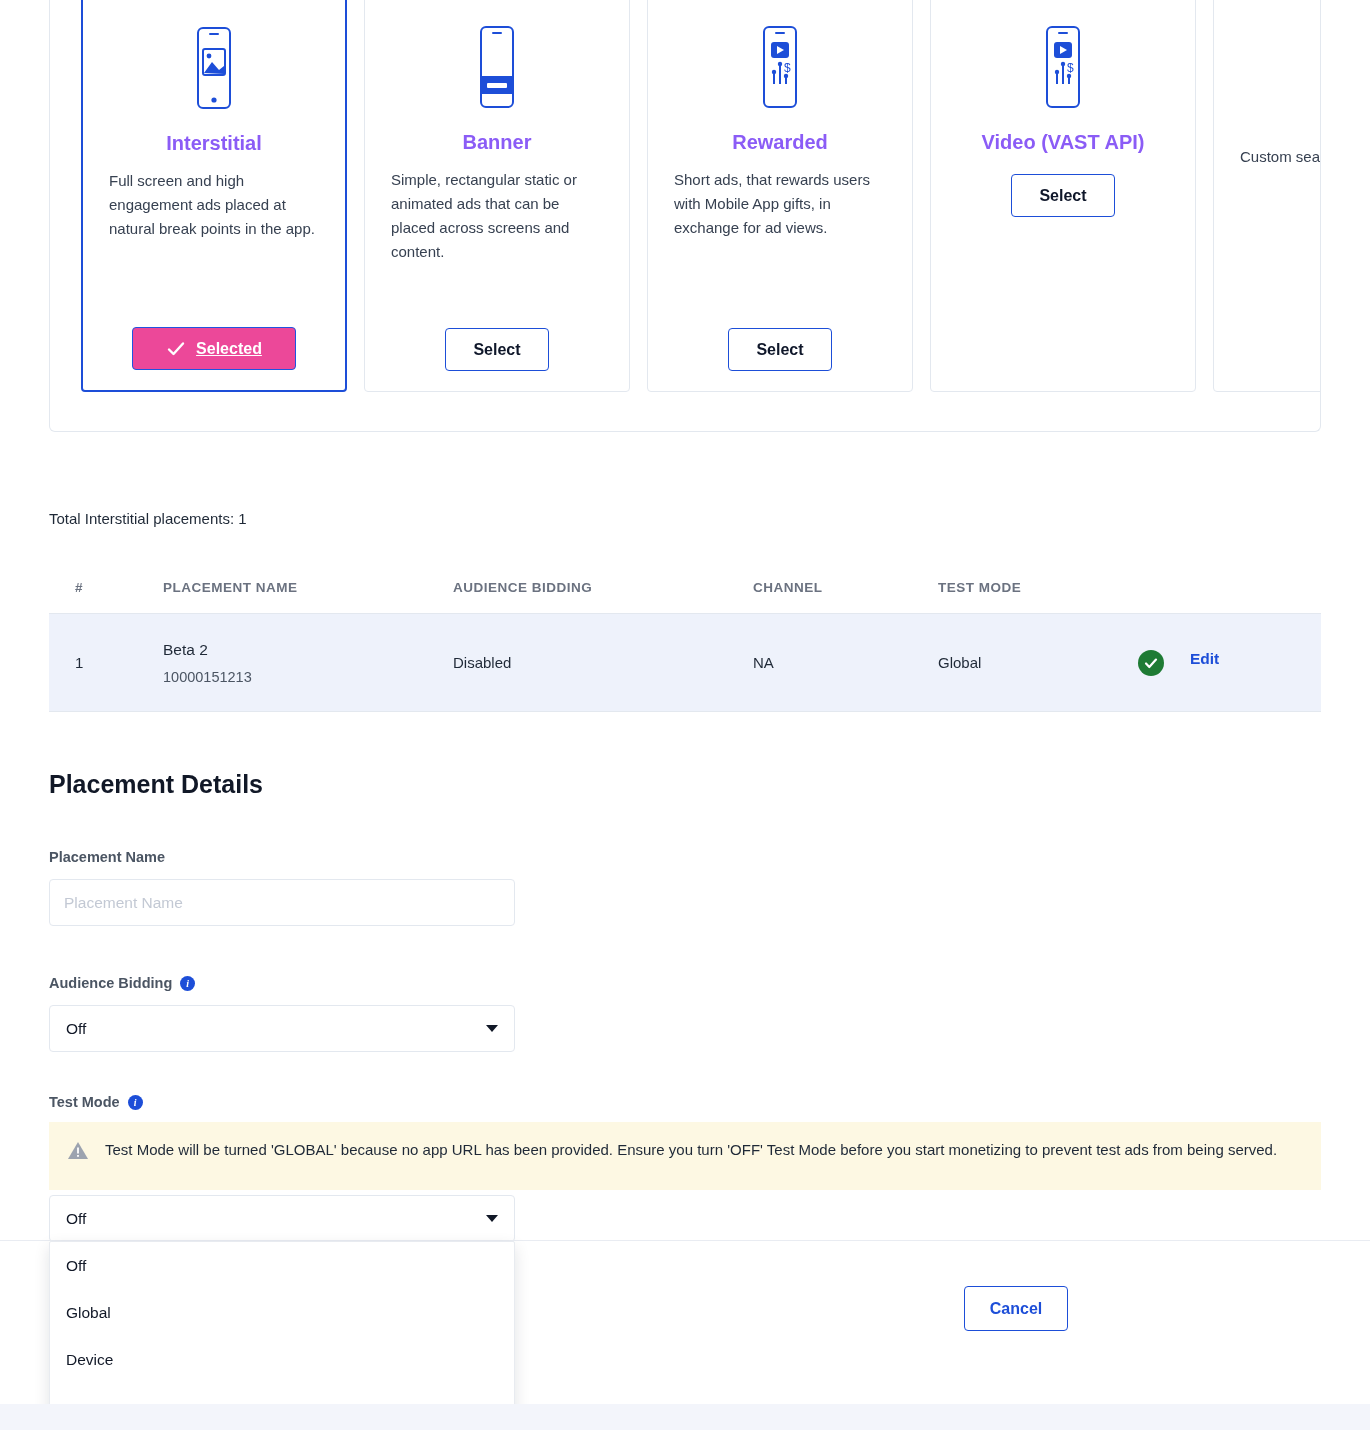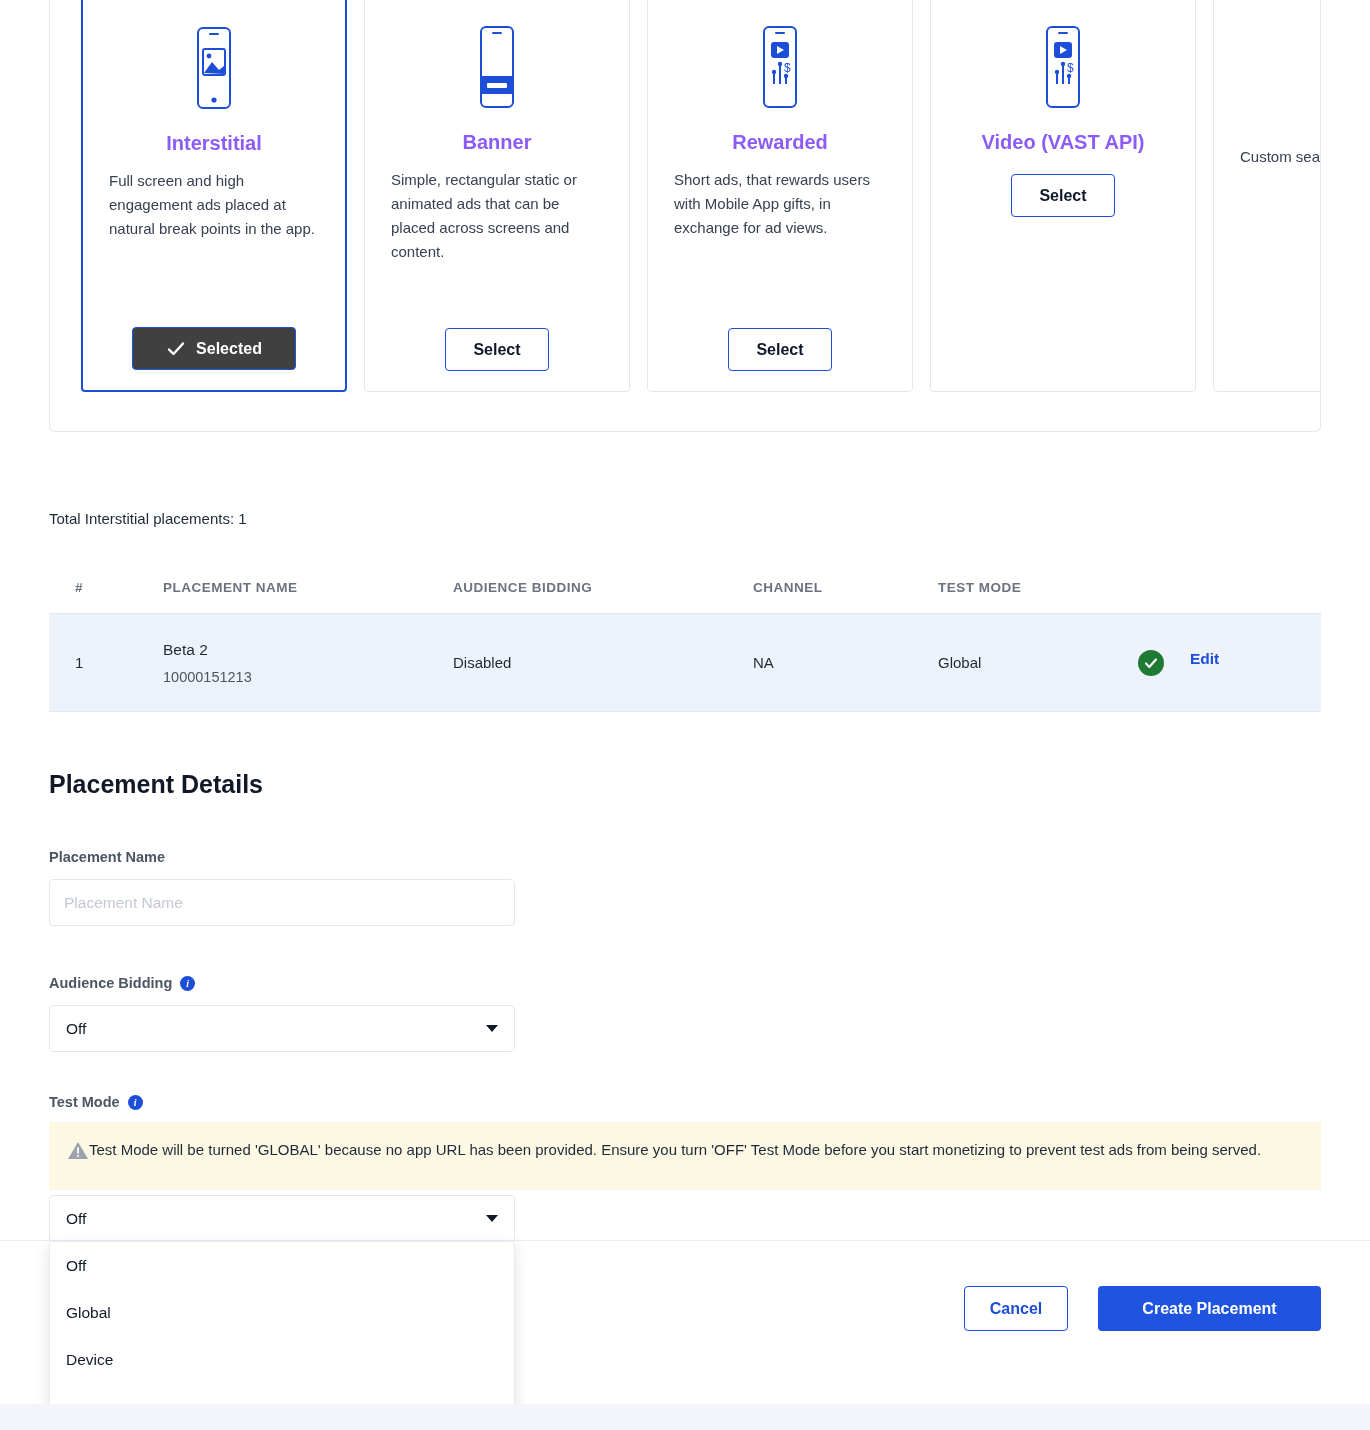--- a/index.html
+++ b/index.html
@@ -32,21 +32,21 @@
   .fcard.selected { border: 2px solid #1d4ed8; }
   .ficon { height: 92px; display:flex; align-items:center; justify-content:center; margin-bottom: 10px; }
   .ftitle { font-size: 20px; font-weight: 700; color: #8b5cf6; margin: 8px 0 14px 0; text-align:center; }
   .fdesc { font-size: 15px; line-height: 24px; color: #374151; text-align: left; width: 100%; flex: 1; }
   .fbtn {
     margin-top: 6px; min-width: 104px; height: 43px; border-radius: 4px;
     border: 1px solid #1d4ed8; color: #0f172a; background: #fff;
     font-size: 16px; font-weight: 700; cursor: pointer;
     display: flex; align-items: center; justify-content: center; padding: 0 20px;
   }
-  .fbtn.primary { background: #404040; border-color: #1f54e0; color: #fff; width: 164px; gap: 10px; }
+  .fbtn.primary { background: #ec4899; border-color: #1f54e0; color: #fff; width: 164px; gap: 10px; text-decoration: underline; }
   .check { width: 20px; height: 20px; display:inline-block; }
 
   
   .total-line { position:absolute; left:49px; top:510px; font-size: 15px; font-weight: 400; color:#1f2937; }
   .tbl { position:absolute; left:49px; top:568px; width: 1272px; }
   .tbl-head {
     display: grid; grid-template-columns: 88px 290px 300px 185px 200px 1fr;
     border-bottom: 1px solid #e3e8ef; padding: 12px 0 18px 0;
     font-size: 13.5px; letter-spacing: .5px; color: #6b7280; font-weight: 700;
   }
@@ -82,21 +82,21 @@
   .txtinput::placeholder { color:#c3c9d4; }
   .selbox {
     width: 466px; height: 47px; border: 1px solid #e3e8ef; border-radius: 4px;
     background:#fff; display:flex; align-items:center; justify-content:space-between;
     padding: 0 16px; font-size: 15.5px; color:#111827; cursor:pointer;
   }
   .caret { width:0;height:0;border-left:6px solid transparent;border-right:6px solid transparent;border-top:7px solid #111827; }
 
   .warn {
     position:absolute; left:49px; top:1122px; width: 1272px; min-height: 68px;
-    background: #fdf8e3; display:flex; align-items:flex-start;
+    background: #fdf8e3; display:flex; gap: 16px; align-items:flex-start;
     padding: 16px 18px; font-size: 15px; line-height: 24px; color:#1f2937;
   }
   .warn-ico { width:22px;height:22px;flex:0 0 22px;margin-top:2px; }
 
   .dropdown {
     position:absolute; left:49px; top:1241px; width: 466px; height: 198px;
     background:#fff; border:1px solid #e8ebf0; border-radius: 2px;
     box-shadow: 0 6px 16px rgba(16,24,40,.12);
   }
   .dd-item { height: 47px; display:flex; align-items:center; padding: 0 16px; font-size: 15.5px; color:#111827; cursor:pointer; }
@@ -291,16 +291,15 @@
 
   <div class="divider-line"></div>
 
   <div class="dropdown">
     <div class="dd-item">Off</div>
     <div class="dd-item">Global</div>
     <div class="dd-item">Device</div>
   </div>
 
   <button class="cancel-btn">Cancel</button>
-  <button class="create-btn">Create Placement</button>
 
   <div class="footer-bar"></div>
 </div>
 
 </body></html>

